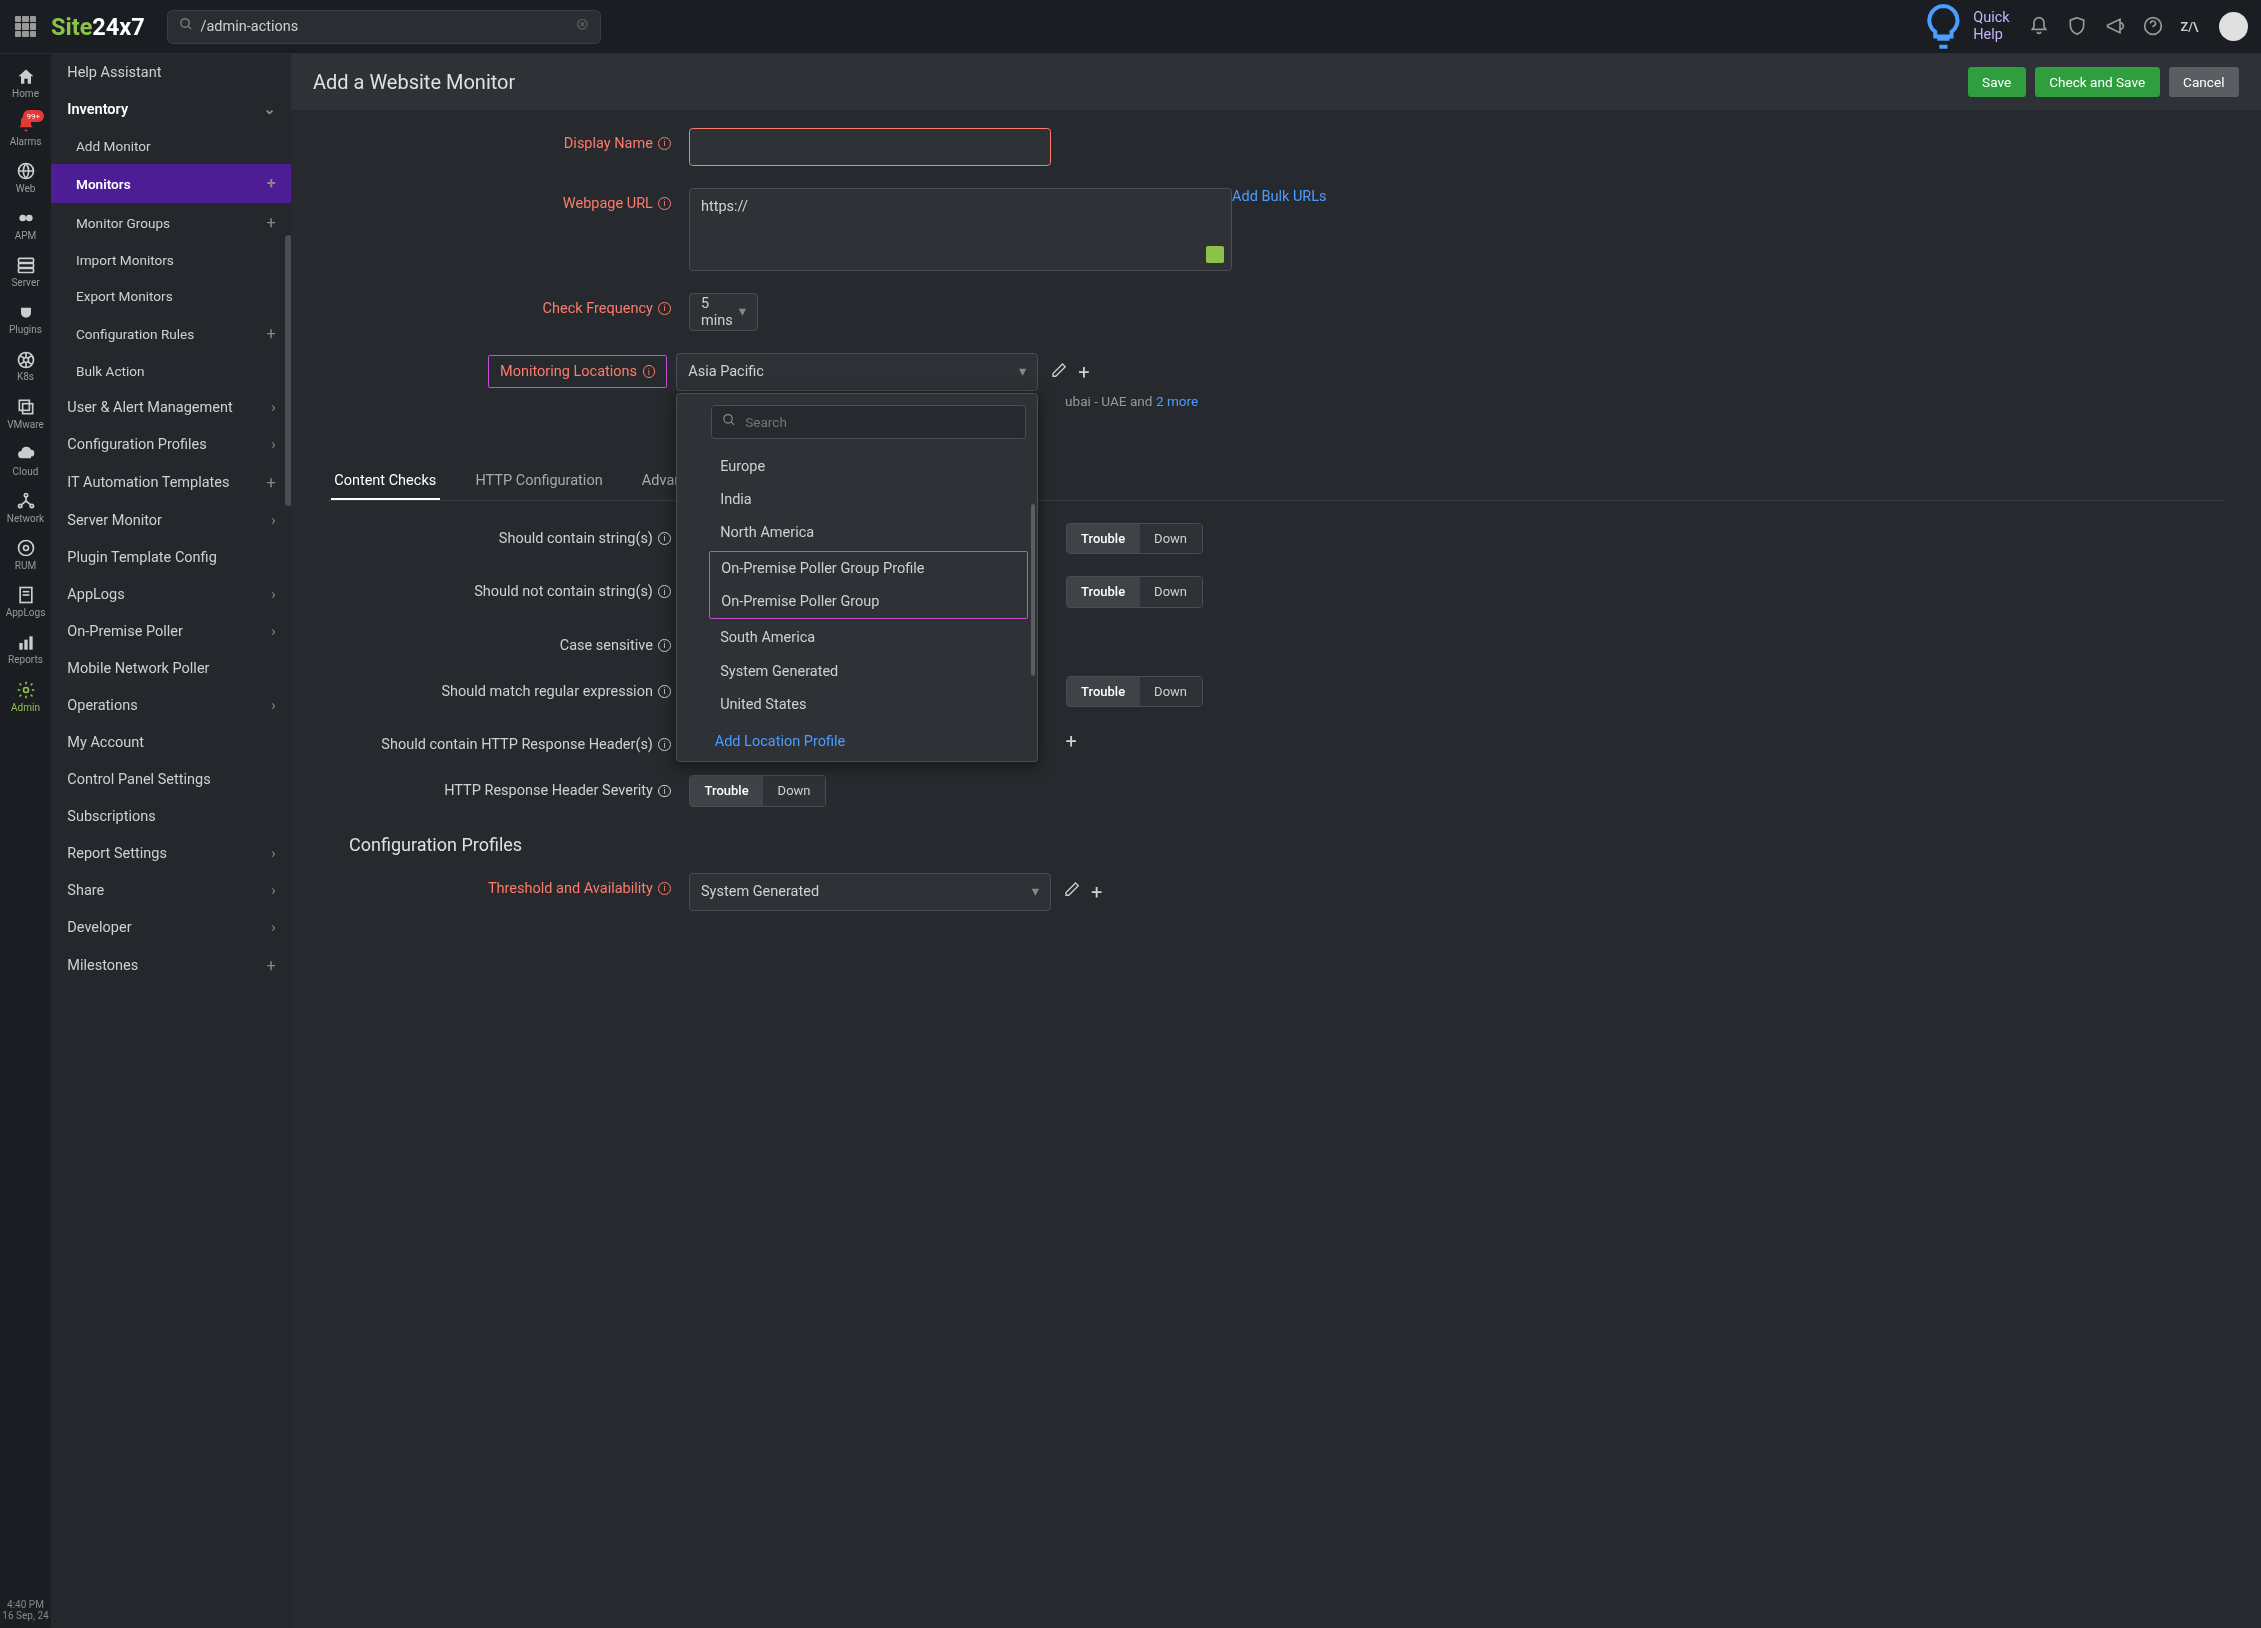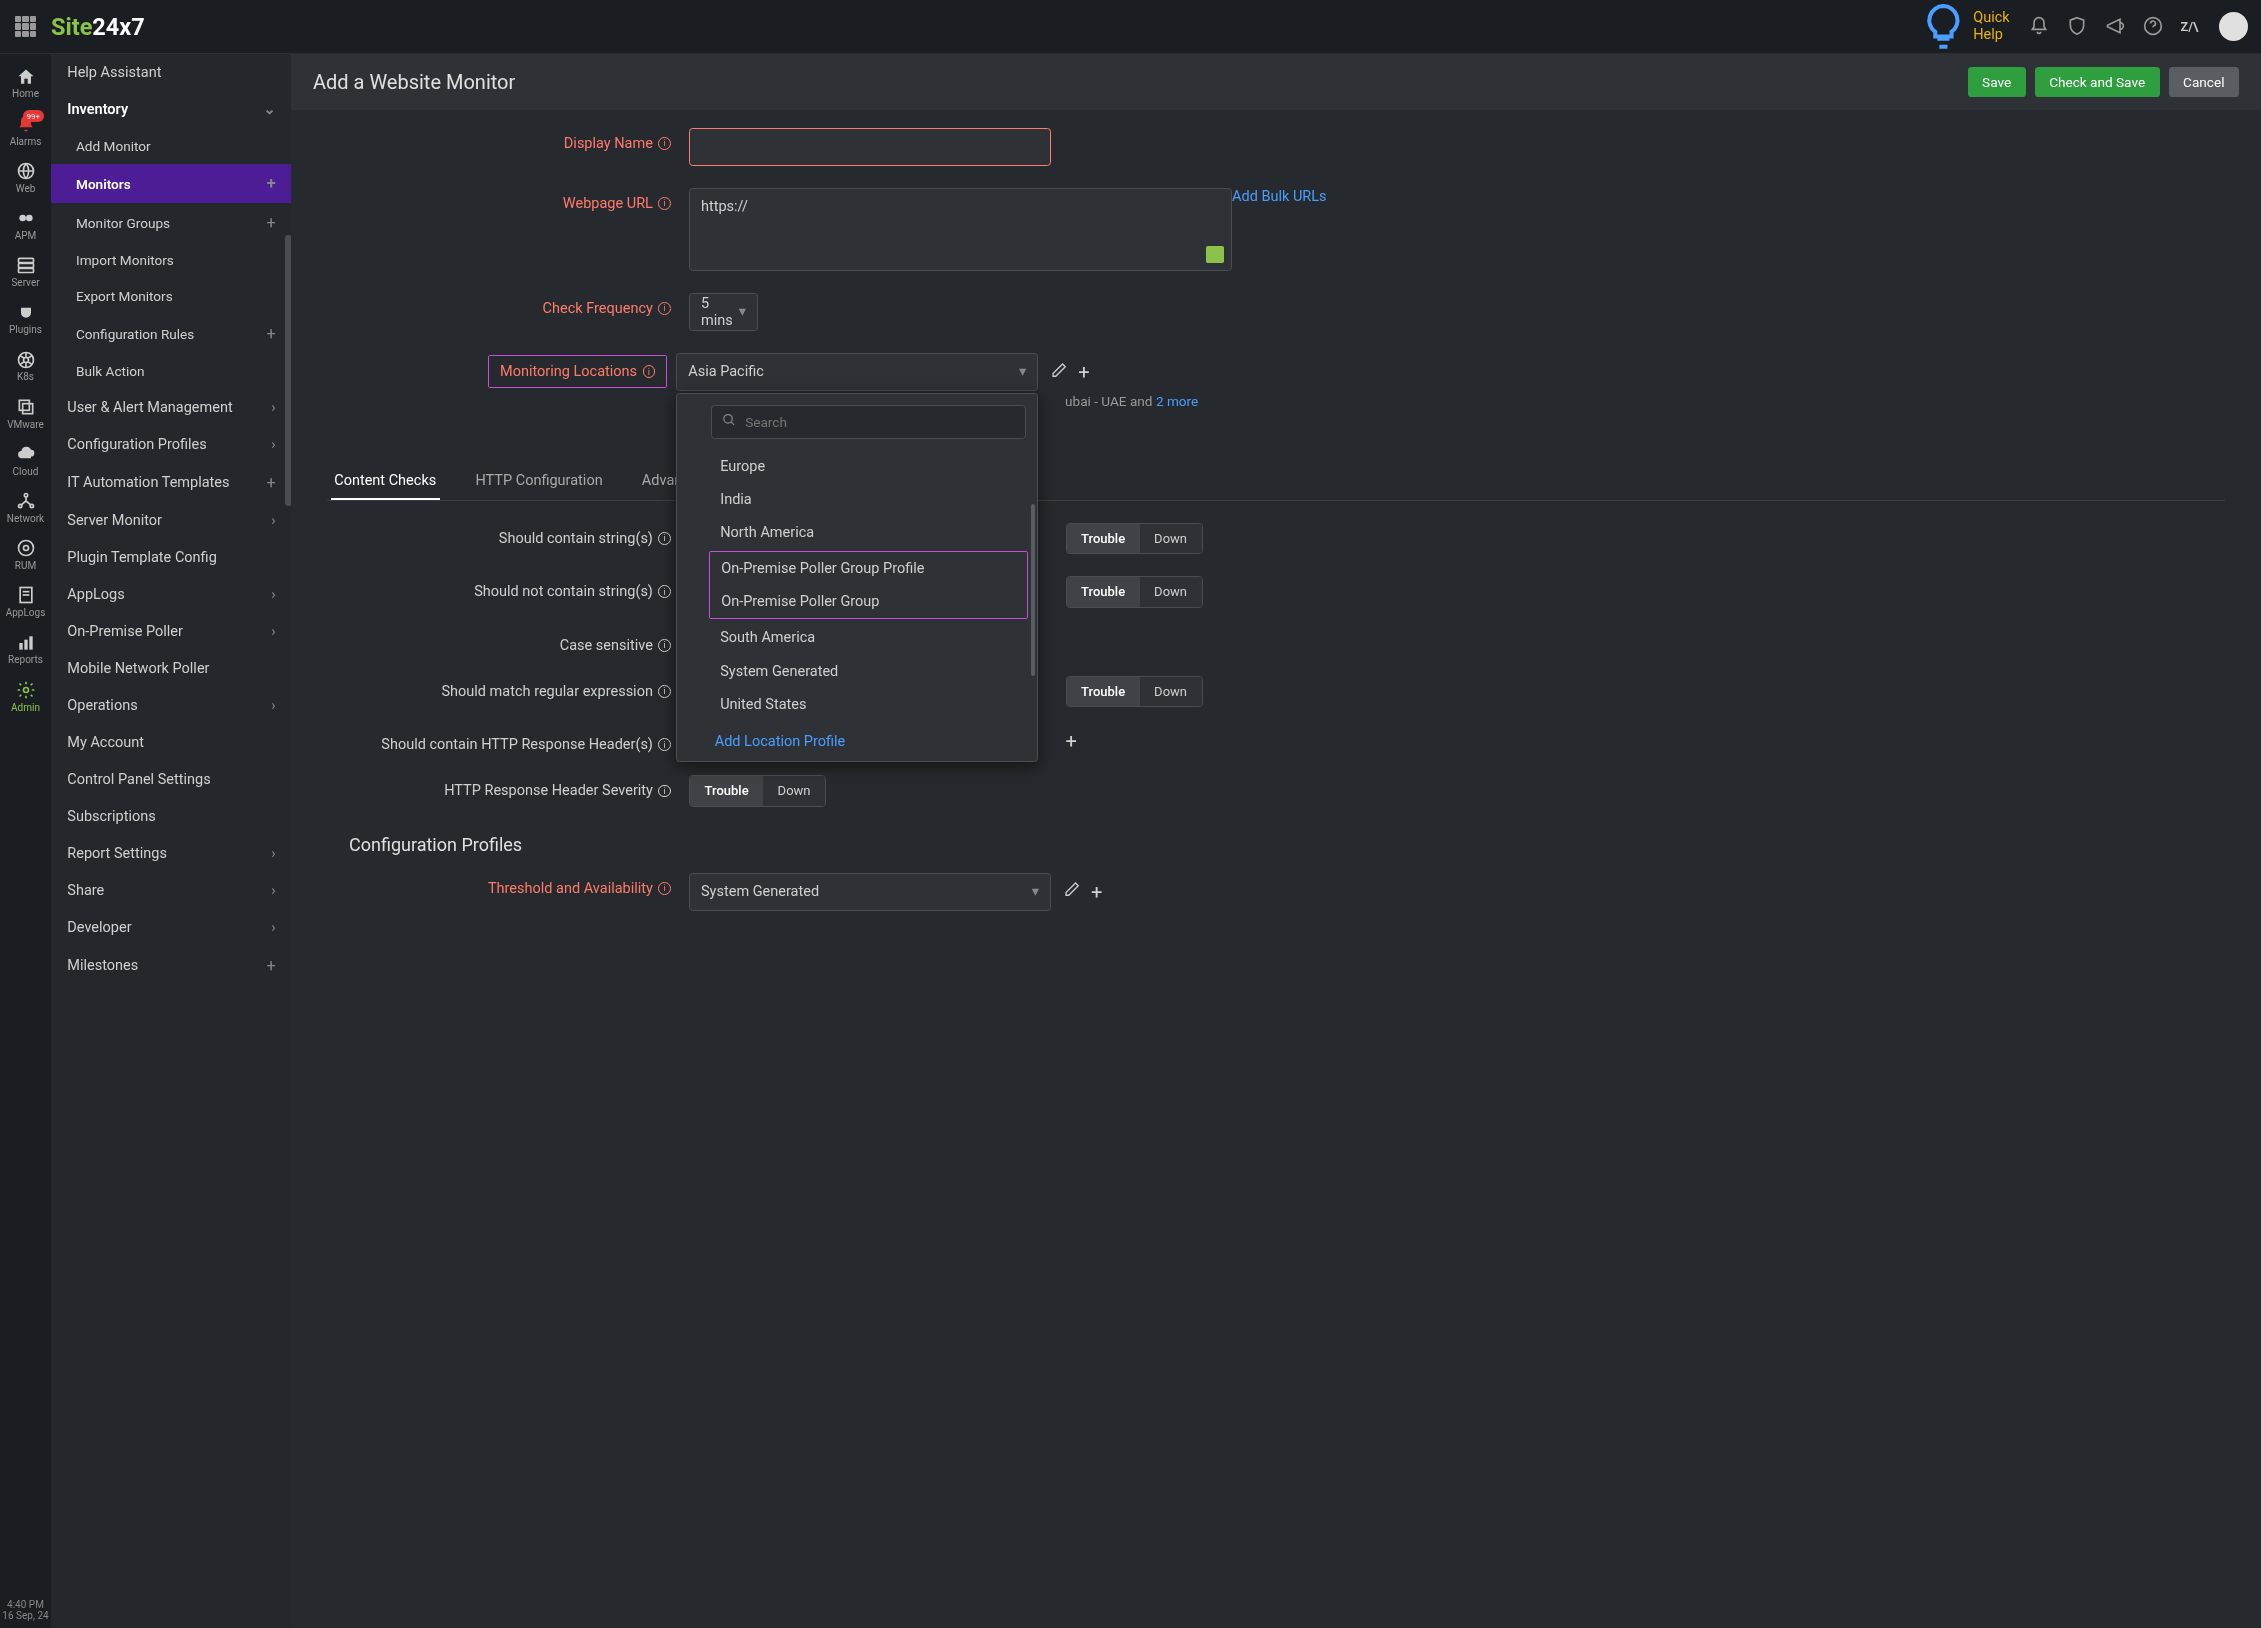--- a/index.html
+++ b/index.html
@@ -9,21 +9,21 @@
 .top-header { height: 54px; background: #1a1d21; display: flex; align-items: center; padding: 0 14.5px; border-bottom: 0.9px solid #2a2d31; }
 .apps-icon { width: 22px; height: 22px; display: grid; grid-template-columns: repeat(3,1fr); grid-template-rows: repeat(3,1fr); gap: 1.8px; margin-right: 14.5px; cursor: pointer; }
 .apps-icon span { background: #999; border-radius: 0.9px; }
 .logo { font-size: 23.5px; font-weight: 700; margin-right: 22px; }
 .logo .s { color: #8BC34A; }
 .logo .rest { color: #fff; }
 .search-box { background: #2a2d31; border: 0.9px solid #3a3d41; border-radius: 5.4px; height: 34px; width: 434px; display: flex; align-items: center; padding: 0 11px; }
 .search-box input { background: transparent; border: none; outline: none; color: #d0d0d0; flex: 1; font-size: 14.5px; margin-left: 7.2px; }
 .search-box .clear { color: #666; cursor: pointer; }
 .header-right { margin-left: auto; display: flex; align-items: center; gap: 18px; }
-.quick-help { color: #eab308; display: flex; align-items: center; gap: 5.4px; cursor: pointer; }
+.quick-help { color: #c4b5fd; display: flex; align-items: center; gap: 5.4px; cursor: pointer; }
 .header-icon { width: 20px; height: 20px; color: #999; cursor: pointer; position: relative; }
 .avatar { width: 29px; height: 29px; border-radius: 50%; background: #e0e0e0; }
 
 
 .icon-sidebar { position: absolute; left: 0; top: 54px; bottom: 0; width: 51px; background: #1a1d21; display: flex; flex-direction: column; align-items: center; padding-top: 7.2px; gap: 3.6px; }
 .icon-item { display: flex; flex-direction: column; align-items: center; justify-content: center; width: 51px; padding: 5.4px 0; cursor: pointer; color: #999; font-size: 10px; position: relative; }
 .icon-item.active { color: #8BC34A; }
 .icon-item .ico { width: 20px; height: 20px; display: flex; align-items: center; justify-content: center; margin-bottom: 1.8px; }
 .icon-item .badge { position: absolute; top: 1.8px; right: 7.2px; background: #e53935; color: #fff; font-size: 8.1px; padding: 0.9px 3.6px; border-radius: 7.2px; }
 .icon-sidebar .time-info { margin-top: auto; font-size: 10px; color: #888; text-align: center; padding-bottom: 7.2px; }
@@ -105,20 +105,36 @@
       <span></span>
       <span></span>
       <span></span>
       <span></span>
       <span></span>
       <span></span>
   </div>
   <div class="logo">
     <span class="s">Site</span><span class="rest">24x7</span>
   </div>
+  <div class="search-box">
+    <span>
+      <svg viewBox="0 0 24 24" width="14.5" height="14.5" fill="none" stroke="#888" stroke-width="2">
+          <circle cx="10" cy="10" r="7"></circle>
+          <line x1="20" y1="20" x2="15" y2="15"></line>
+        </svg>
+    </span>
+    <input type="text" value="/admin-actions" style="">
+    <span class="clear">
+      <svg viewBox="0 0 24 24" width="12.7" height="12.7" fill="none" stroke="#666" stroke-width="2">
+          <circle cx="12" cy="12" r="9"></circle>
+          <line x1="8" y1="8" x2="16" y2="16"></line>
+          <line x1="16" y1="8" x2="8" y2="16"></line>
+        </svg>
+    </span>
+  </div>
   <div class="header-right">
     <div class="quick-help">
       <svg viewBox="0 0 24 24" width="16.3" height="16.3" fill="none" stroke="#4a9eff" stroke-width="2">
           <path d="M9 18h6M10 22h4M12 2a7 7 0 0 0-4 12.7V17h8v-2.3A7 7 0 0 0 12 2z"></path>
         </svg>
       <span>Quick Help</span>
     </div>
     <div class="header-icon"><svg viewBox="0 0 24 24" fill="none" stroke="#999" stroke-width="2">
           <path d="M6 8a6 6 0 0 1 12 0v5l2 3H4l2-3V8zM10 19a2 2 0 0 0 4 0"></path>
         </svg></div>

